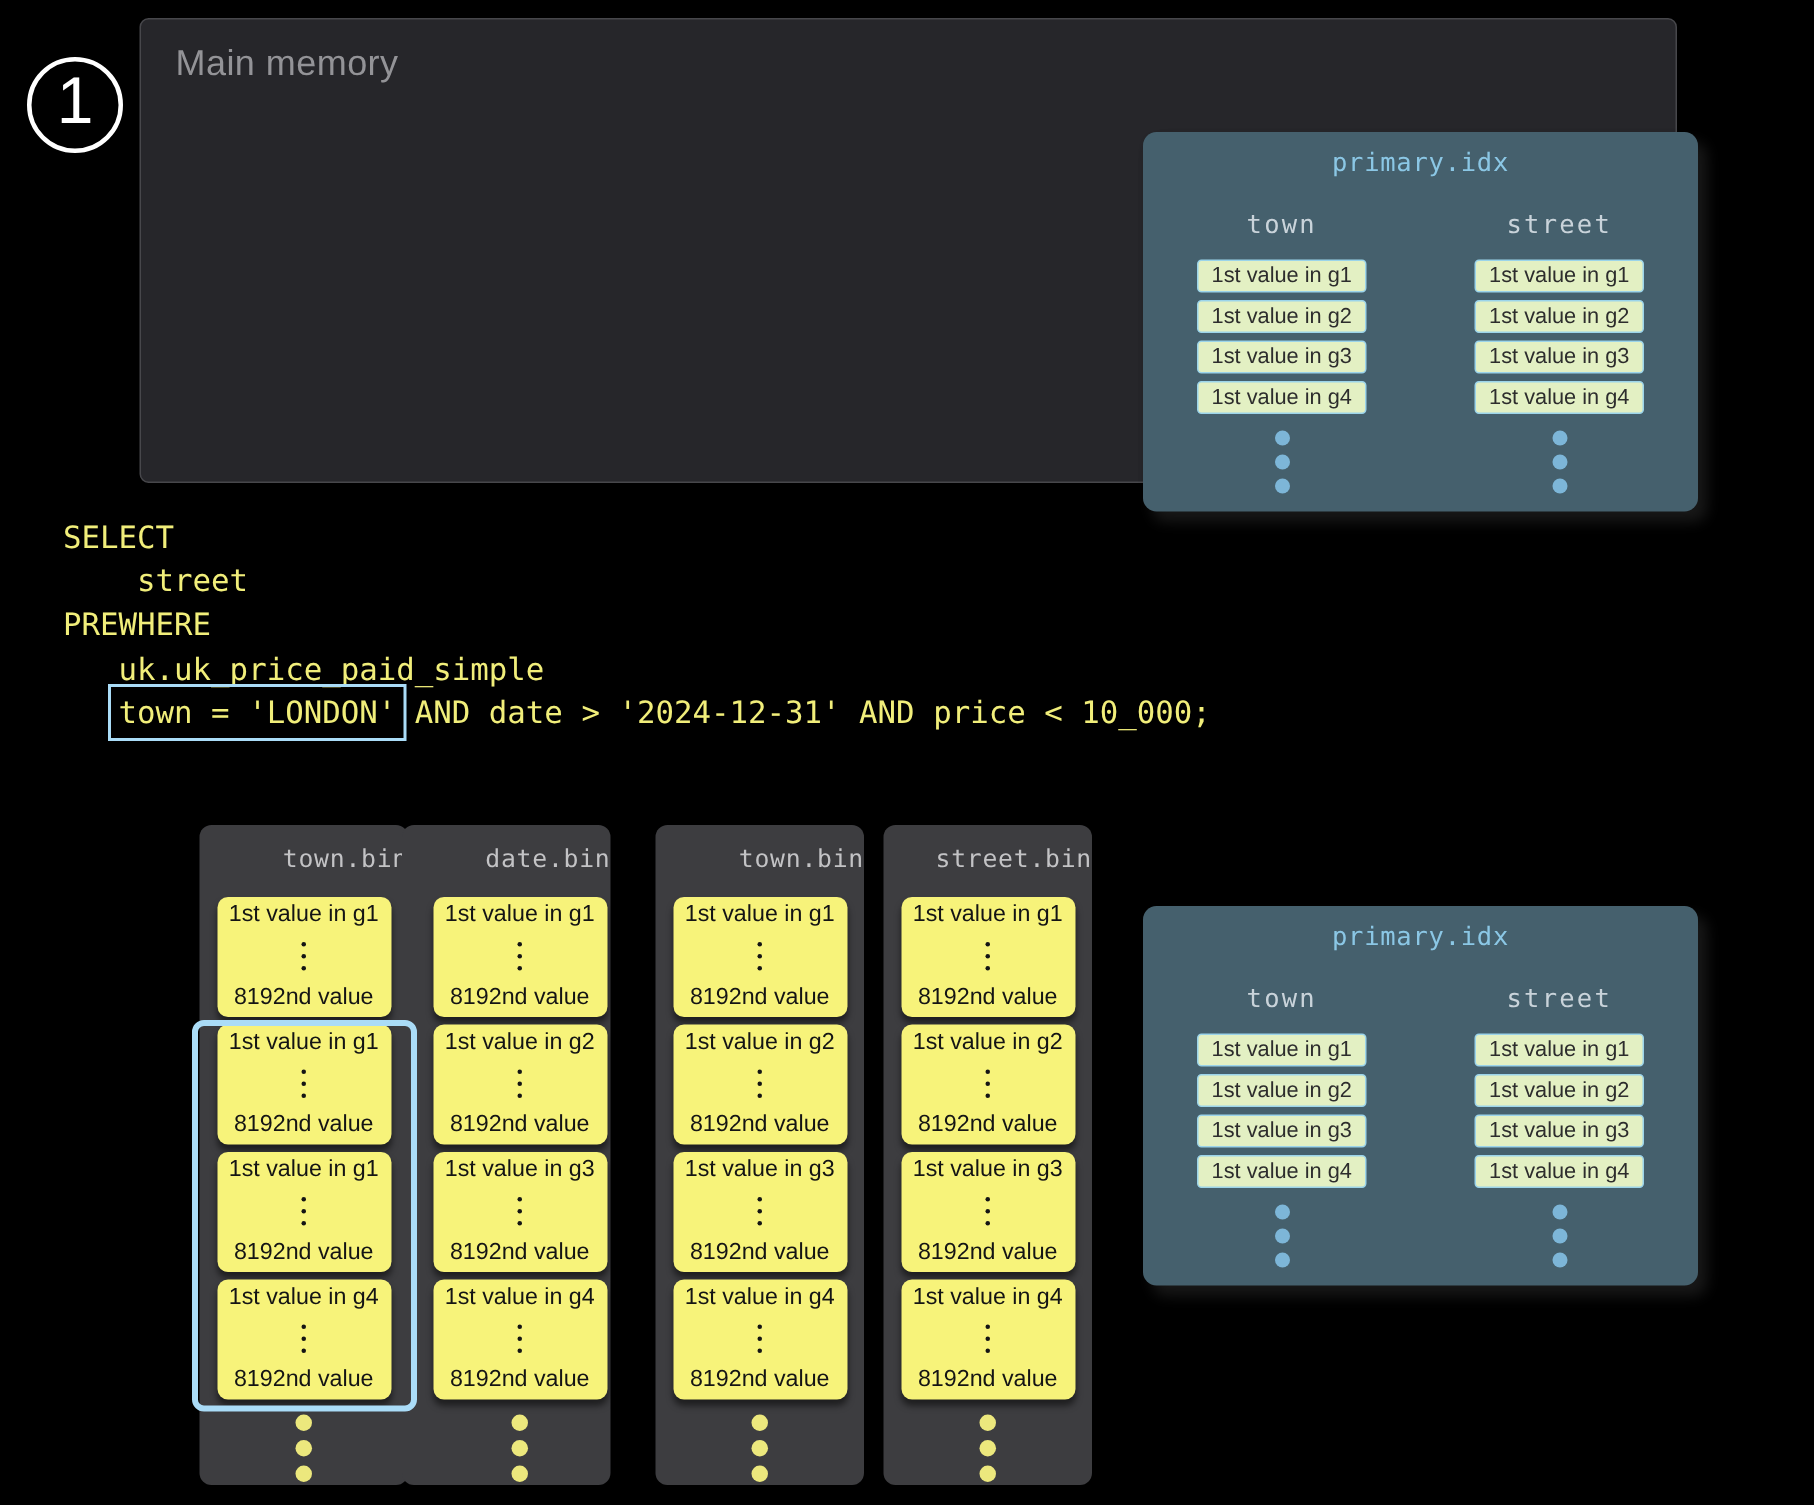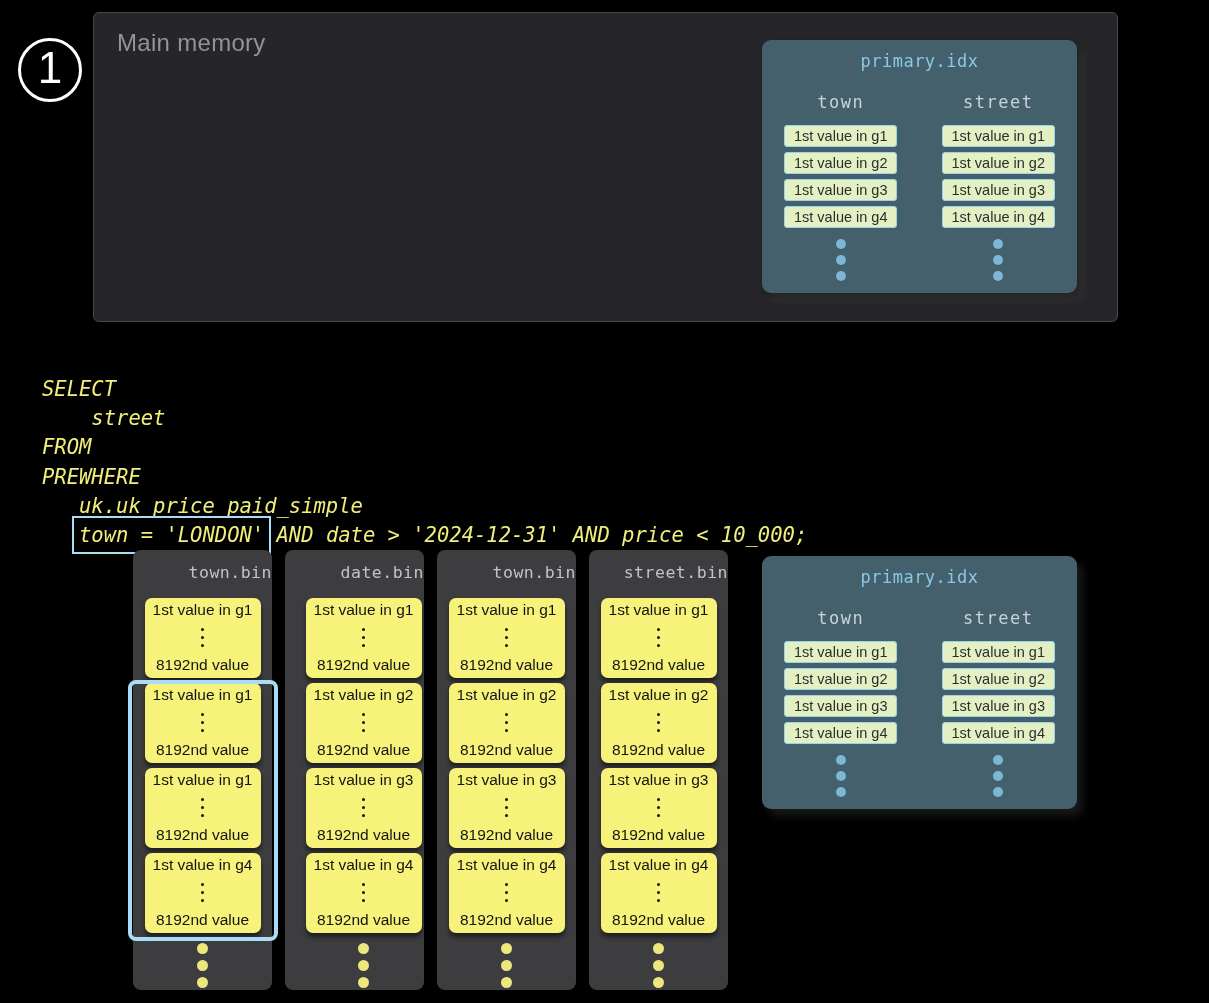--- a/index.html
+++ b/index.html
@@ -32,54 +32,55 @@
     position:absolute; left:93px; top:12px; width:1025px; height:310px;
     background:var(--membox); border:1.5px solid var(--memborder); border-radius:6px;
   }
   .memory-title{
     position:absolute; left:117px; top:29px; font-size:24px; color:var(--memtitle);
     letter-spacing:0.3px;
     text-align:right;
   }
   
   .idx-panel{
-    position:absolute; width:315px; height:253px; background:var(--slate);
+    position:absolute; width:370px; height:253px; background:var(--slate);
     border-radius:9px; padding-top:11px;
     box-shadow:6px 7px 9px rgba(110,110,110,0.22), 3px 4px 5px rgba(0,0,0,0.5);
     font-family:"DejaVu Sans Mono","Liberation Mono",monospace;
+    margin-top:48px;
   }
   .idx-top{ left:762px; top:40px; }
   .idx-bottom{ left:762px; top:556px; }
   .idx-title{ text-align:center; color:var(--ptitle); font-size:17px; letter-spacing:0.5px; }
   .idx-cols{ display:flex; margin-top:21px; }
   .idx-col{ flex:1; display:flex; flex-direction:column; align-items:center; }
   .idx-col-header{ font-size:17px; letter-spacing:1.5px; color:var(--pheader); margin-bottom:13px; }
   .chips{ display:flex; flex-direction:column; gap:5px; }
   .chip{
     width:113px; height:22px; background:var(--chipfill);
     border:1.5px solid var(--chipborder); border-radius:3px;
     display:flex; align-items:center; justify-content:center;
     font-family:"Liberation Sans",sans-serif; font-size:14.5px; color:var(--chiptext);
     white-space:nowrap;
   }
   .bdots{ margin-top:11px; display:flex; flex-direction:column; gap:6px; align-items:center; }
   .bdot{ width:10px; height:10px; border-radius:50%; background:var(--bluedot); }
   
   .sql{
-    position:absolute; left:42px; top:375px; color:var(--sql);
+    position:absolute; left:42px; top:344px; color:var(--sql);
     font-family:"DejaVu Sans Mono","Liberation Mono",monospace;
-    font-size:20.5px; line-height:29.2px; white-space:pre;font-style:italic;
+    font-size:20.5px; line-height:29.2px; white-space:pre;
   }
   .sql-hl{ outline:2.5px solid var(--hl); outline-offset:5px;margin-top:48px; }
   
   .bin-col{
     position:absolute; top:550px; width:139px; height:440px;
     background:var(--binpanel); border-radius:8px;
   }
-  .bin-col:nth-child(1){ left:133px; } .bin-col:nth-child(2){ left:285px;padding-left:18px; }
+  .bin-col:nth-child(1){ left:133px; } .bin-col:nth-child(2){ left:268px;padding-left:18px; }
   .bin-col:nth-child(3){ left:437px; } .bin-col:nth-child(4){ left:589px; }
   .bin-header{
     margin-top:13px; text-align:right; font-size:16.5px; color:var(--binheader);
     font-family:"DejaVu Sans Mono","Liberation Mono",monospace; letter-spacing:0.5px;
   }
   .gstack{ margin-top:16px; display:flex; flex-direction:column; gap:5px; align-items:center; }
   .granule{
     width:116px; height:80px; background:var(--granule); border-radius:7px;
     box-shadow:0 4px 4px rgba(0,0,0,0.5);
     display:flex; flex-direction:column; justify-content:space-between; align-items:center;
@@ -134,21 +135,21 @@
           </div>
           <div class="bdots">
             <i class="bdot"></i>
             <i class="bdot"></i>
             <i class="bdot"></i>
           </div>
         </div>
       </div>
     </section>
 
-  <pre class="sql" id="sql"><div class="sql-line">SELECT</div><div class="sql-line">    street</div><div class="sql-line">FROM</div><div class="sql-line">PREWHERE</div><div class="sql-line">   uk.uk_price_paid_simple</div><div class="sql-line"><span>   </span><span class="sql-hl">town = 'LONDON'</span><span> AND date &gt; '2024-12-31' AND price &lt; 10_000;</span></div></pre>
+  <pre class="sql" id="sql"><div class="sql-line">SELECT</div><div class="sql-line">    street</div><div class="sql-line">PREWHERE</div><div class="sql-line">   uk.uk_price_paid_simple</div><div class="sql-line"><span>   </span><span class="sql-hl">town = 'LONDON'</span><span> AND date &gt; '2024-12-31' AND price &lt; 10_000;</span></div></pre>
 
   <div id="bins">
       <div class="bin-col texture">
         <div class="bin-header">town.bin</div>
         <div class="gstack">
           <div class="granule">
             <div class="gfirst">1st value in g1</div>
             <div class="vdots">
               <i class="vdot"></i>
               <i class="vdot"></i>

